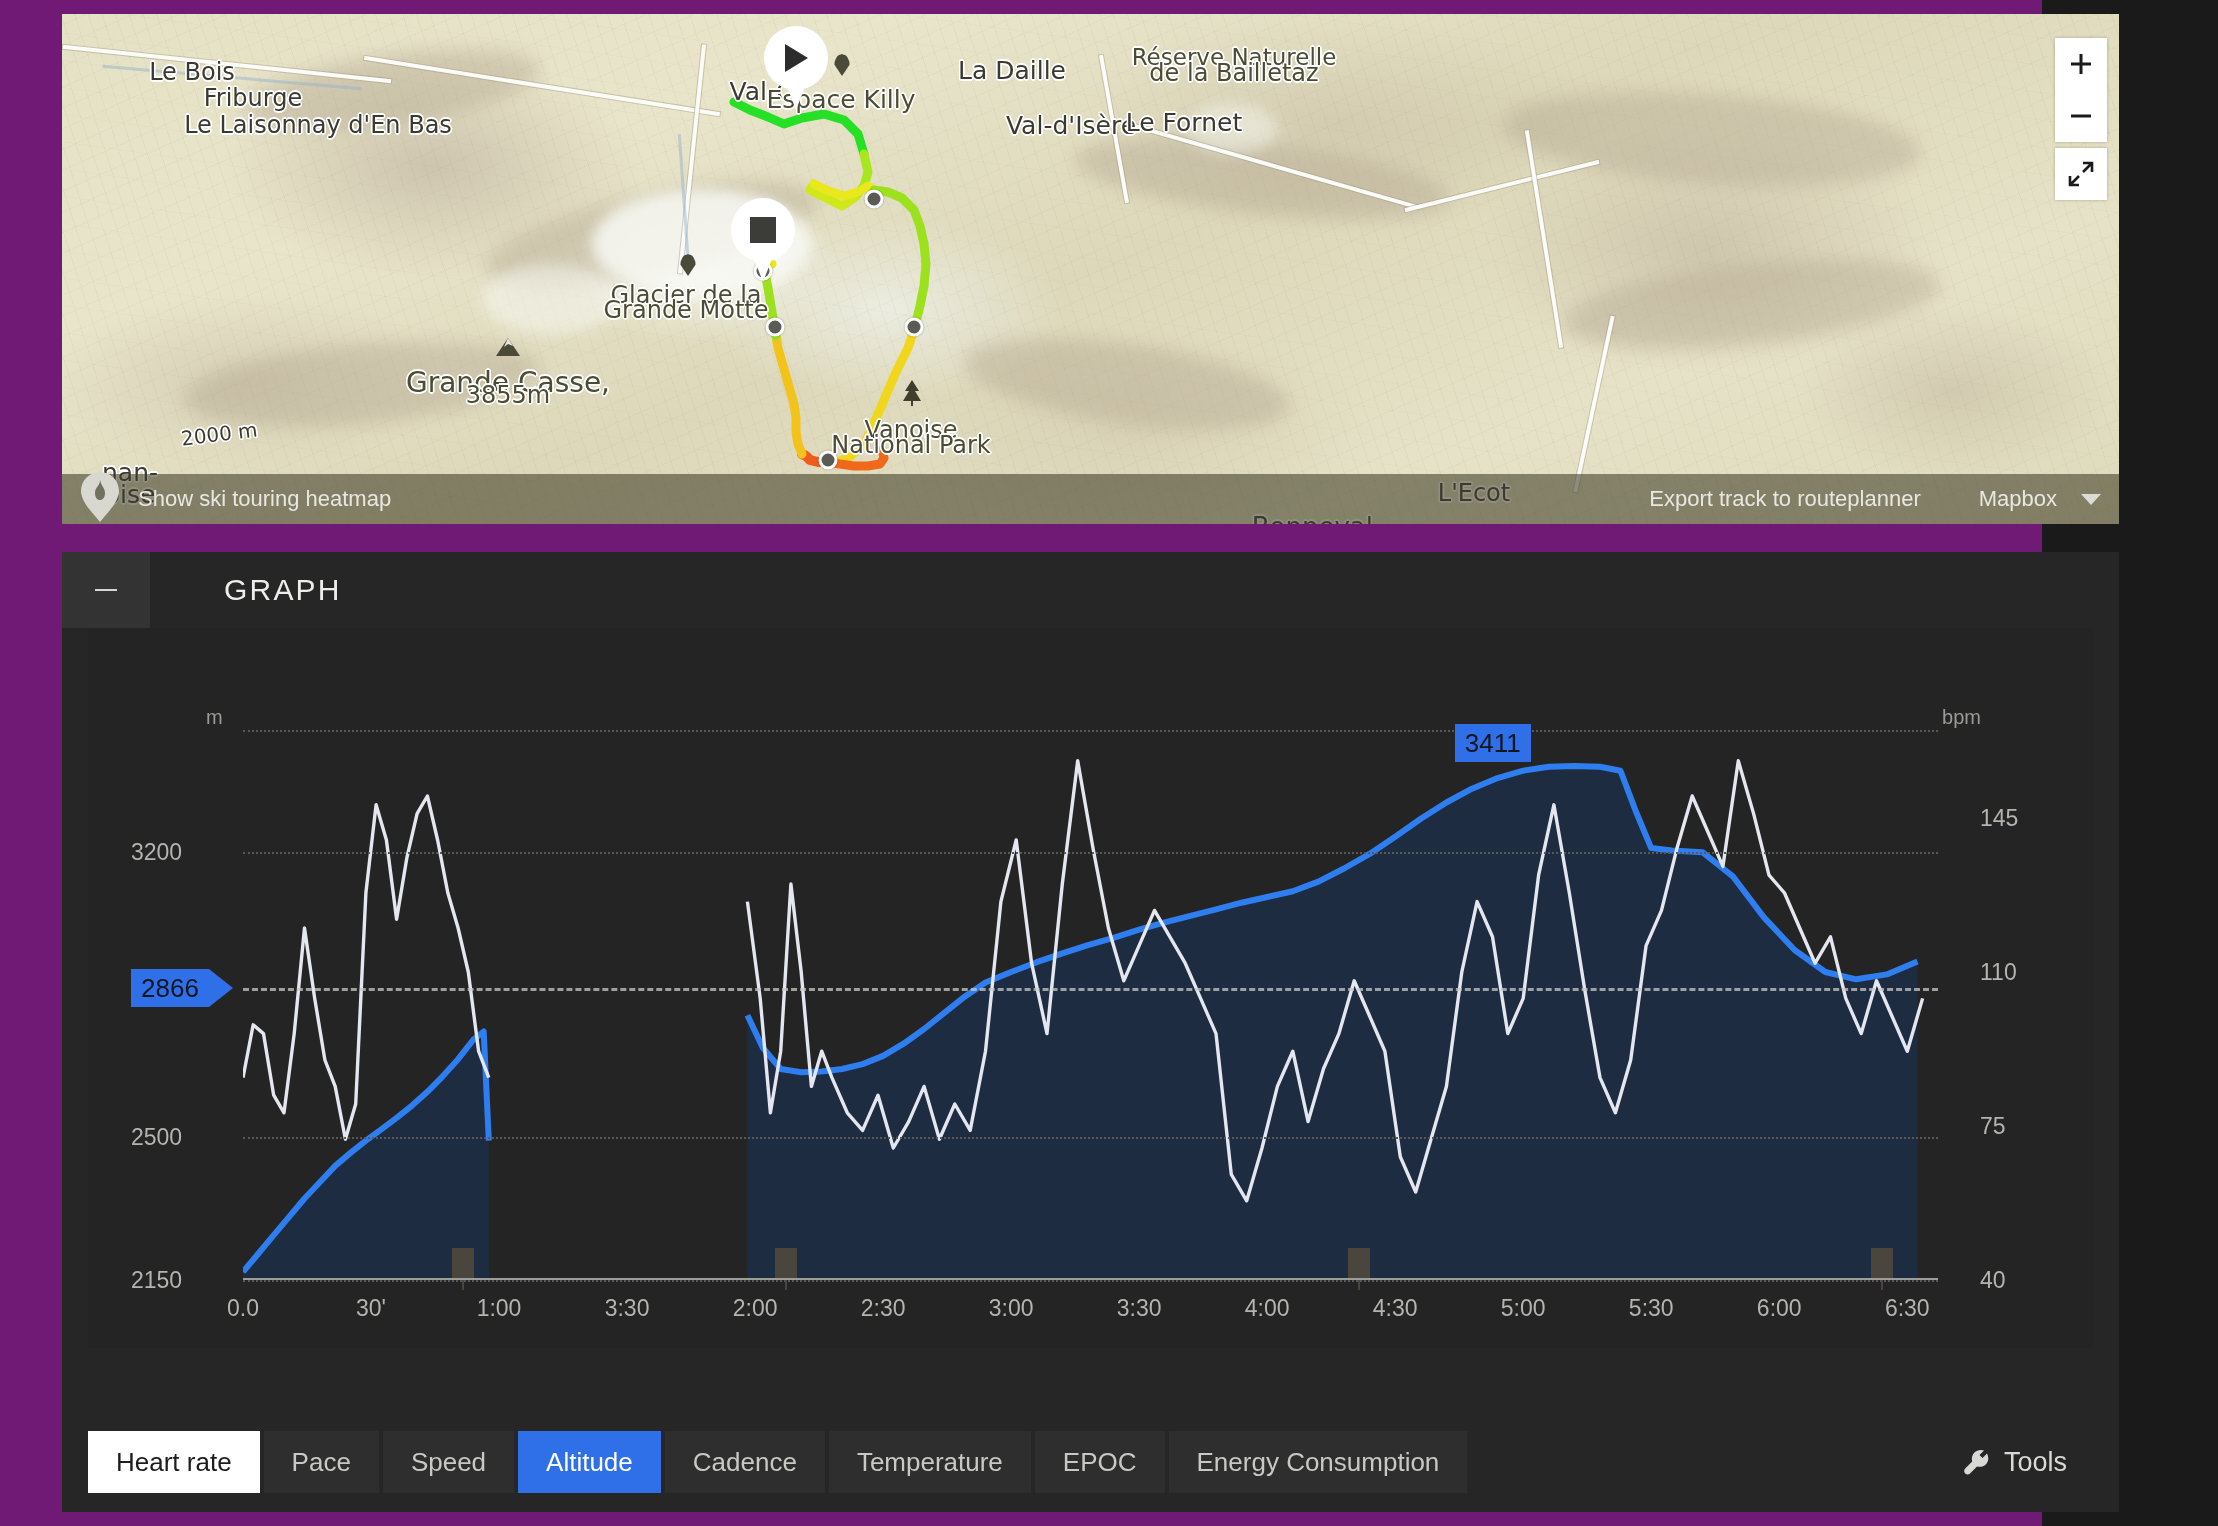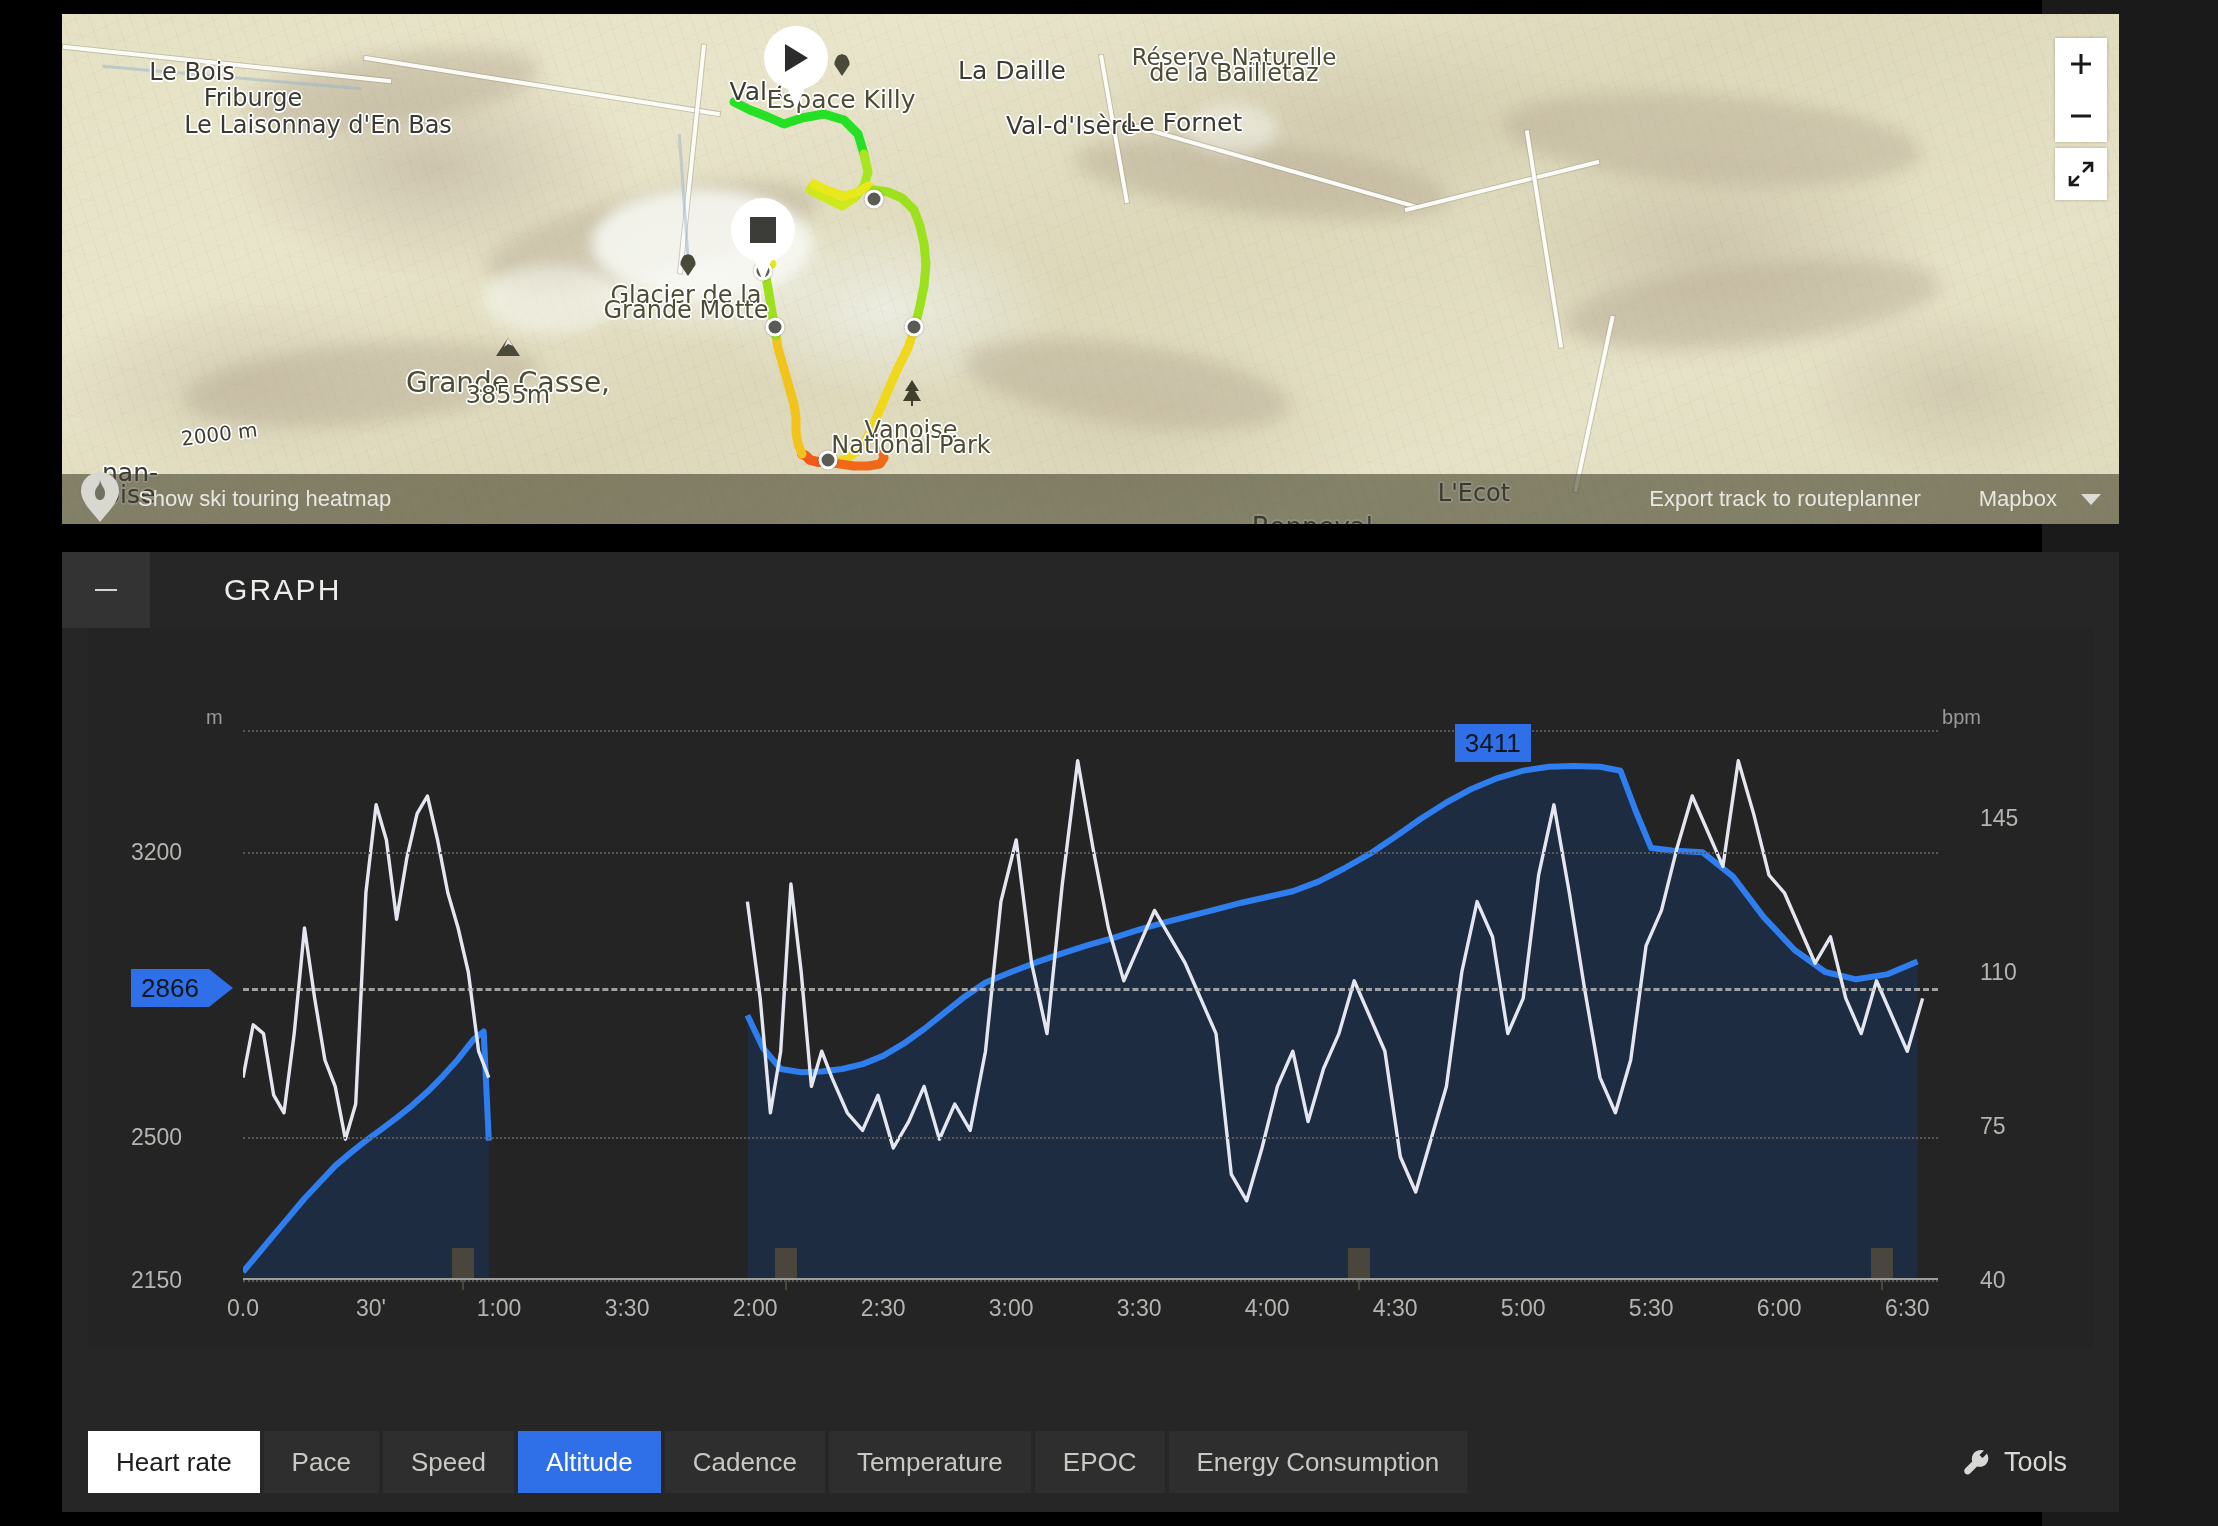--- a/index.html
+++ b/index.html
@@ -2,21 +2,21 @@
 <html><head>
 <meta charset="utf-8">
 <style>
   * { box-sizing: border-box; margin: 0; padding: 0; }
   html, body {
     width: 2218px; height: 1526px;
     background: #1a1a1a;
     font-family: "Liberation Sans", sans-serif;
     overflow: hidden;
   }
-  .page { position: relative; width: 2042px; height: 1526px; background: #000000; }
+  .page { position: relative; width: 2042px; height: 1526px; background: #701a75; }
 
   
   .map-panel {
     position: absolute; left: 62px; top: 14px;
     width: 2057px; height: 510px;
     overflow: hidden; background: #ded9bd;
   }
   .map-canvas {
     position: absolute; inset: 0;
     background:

